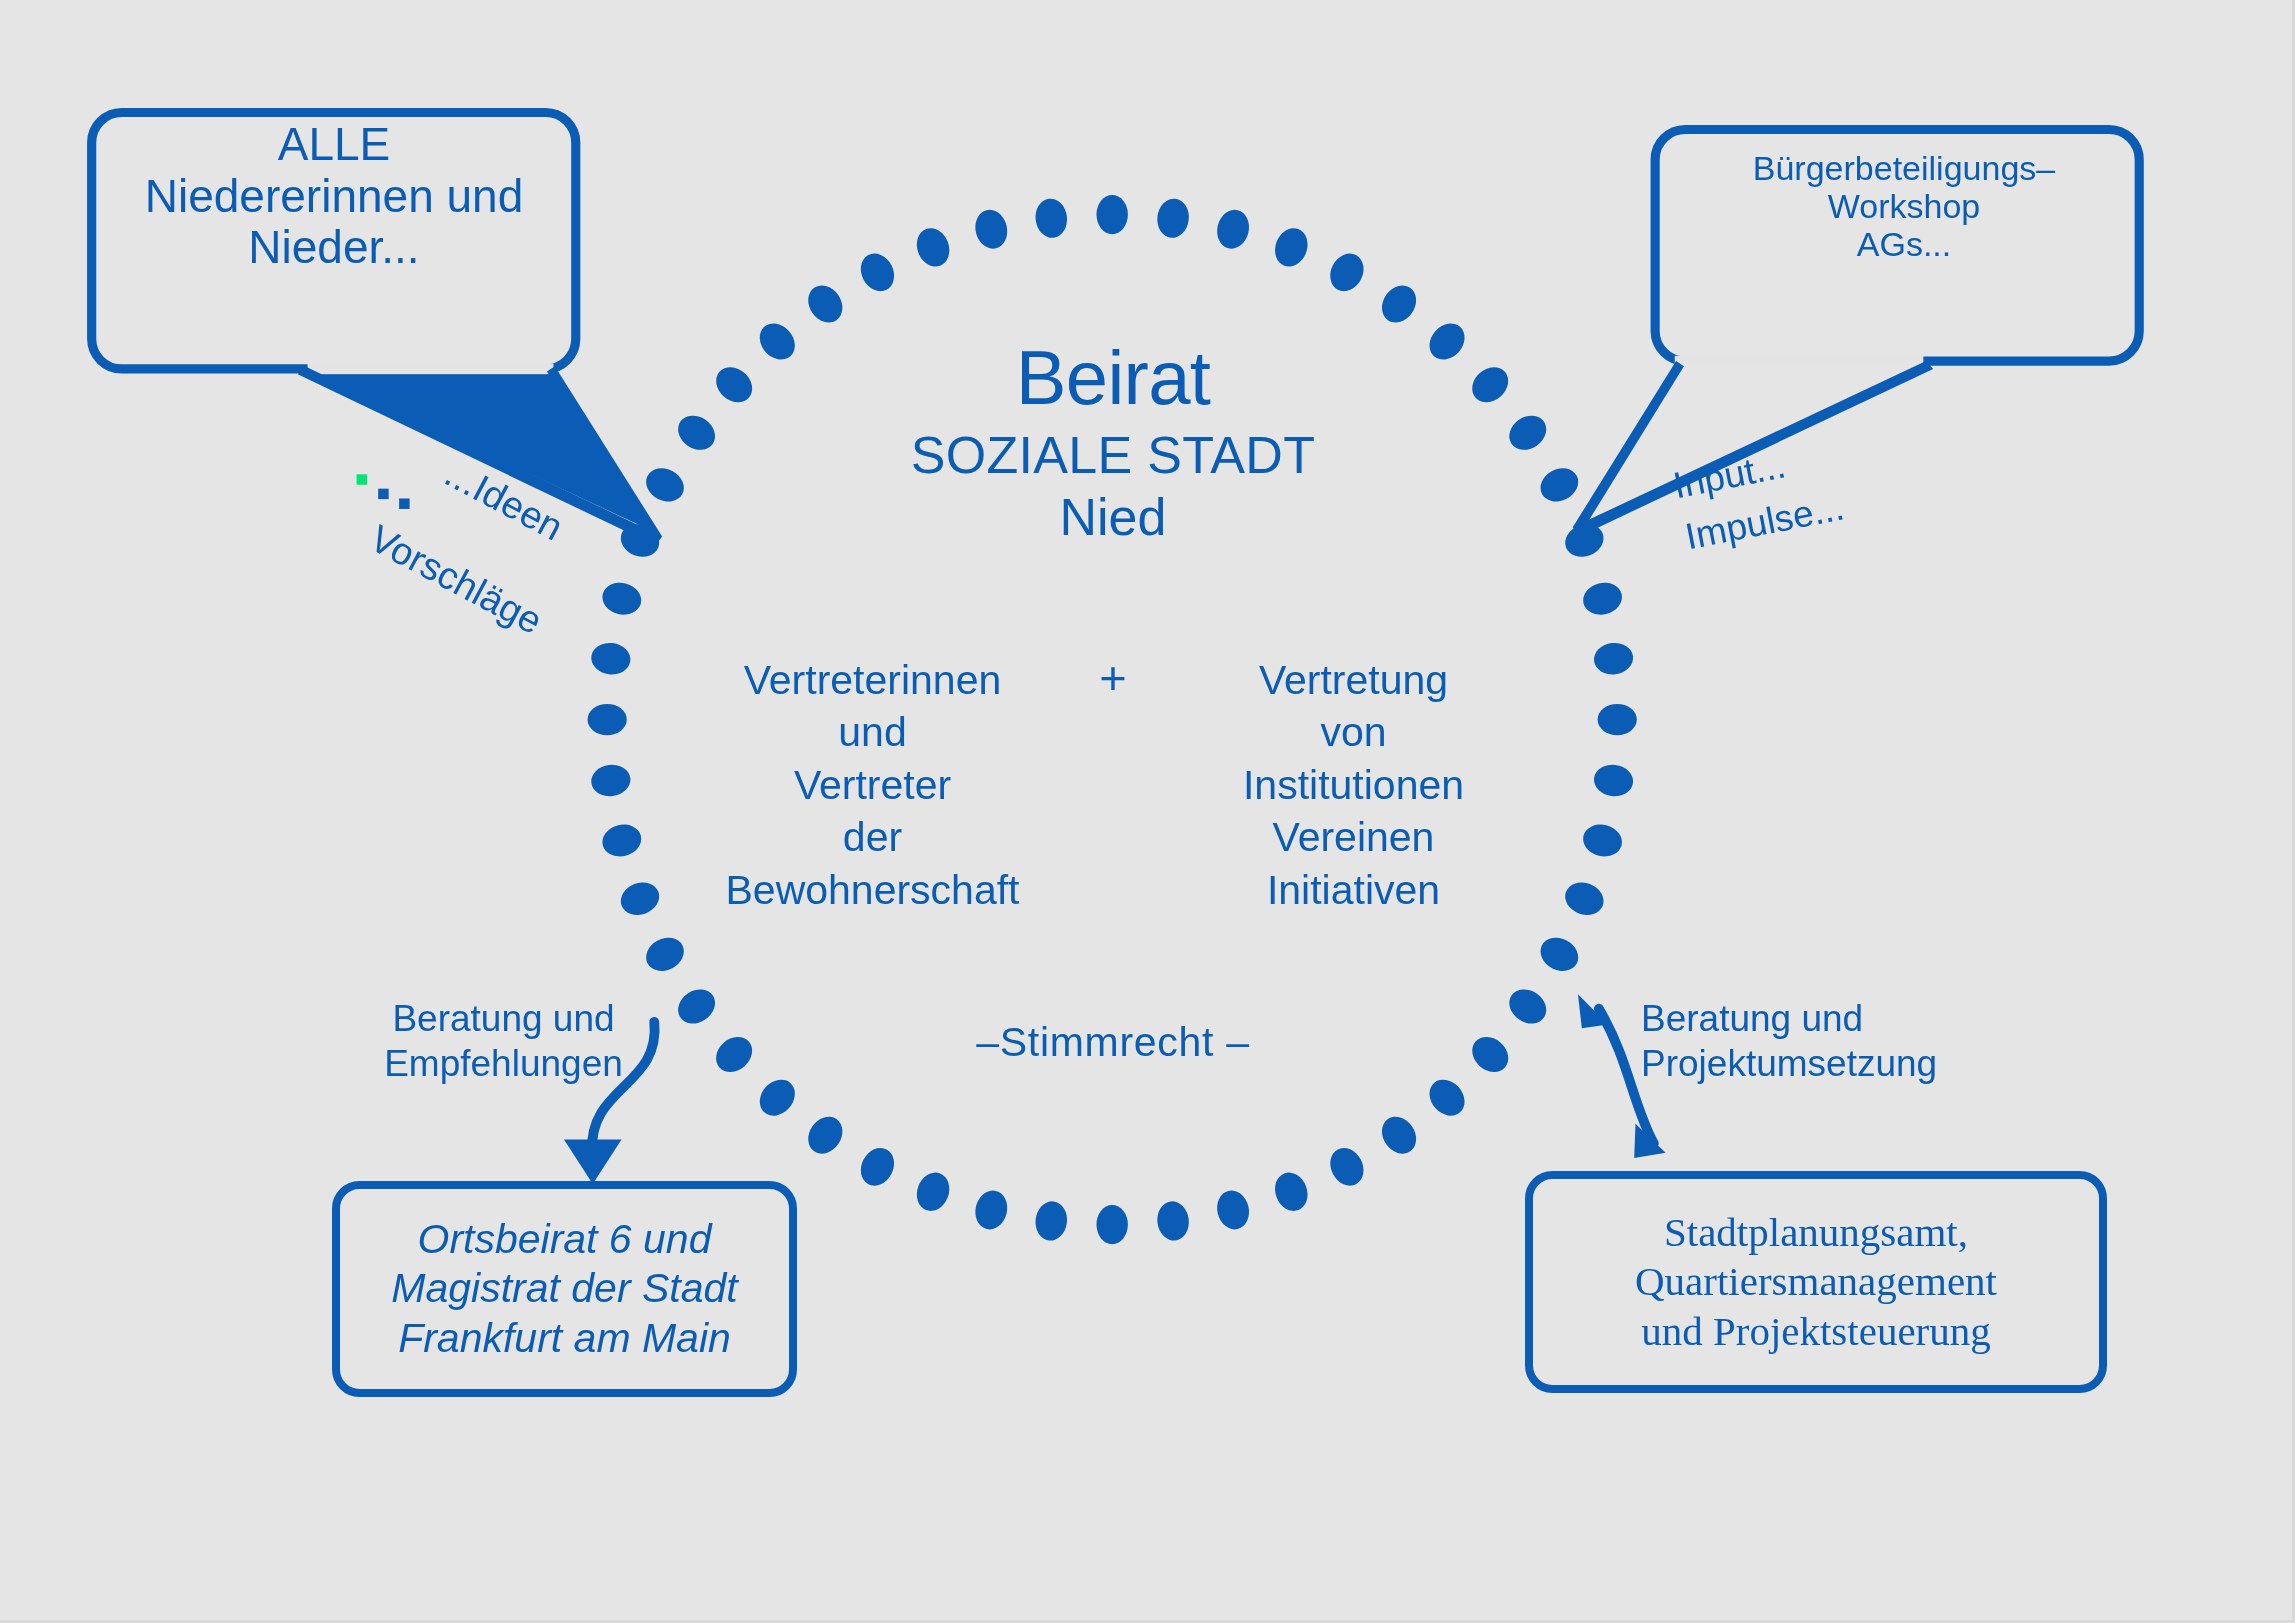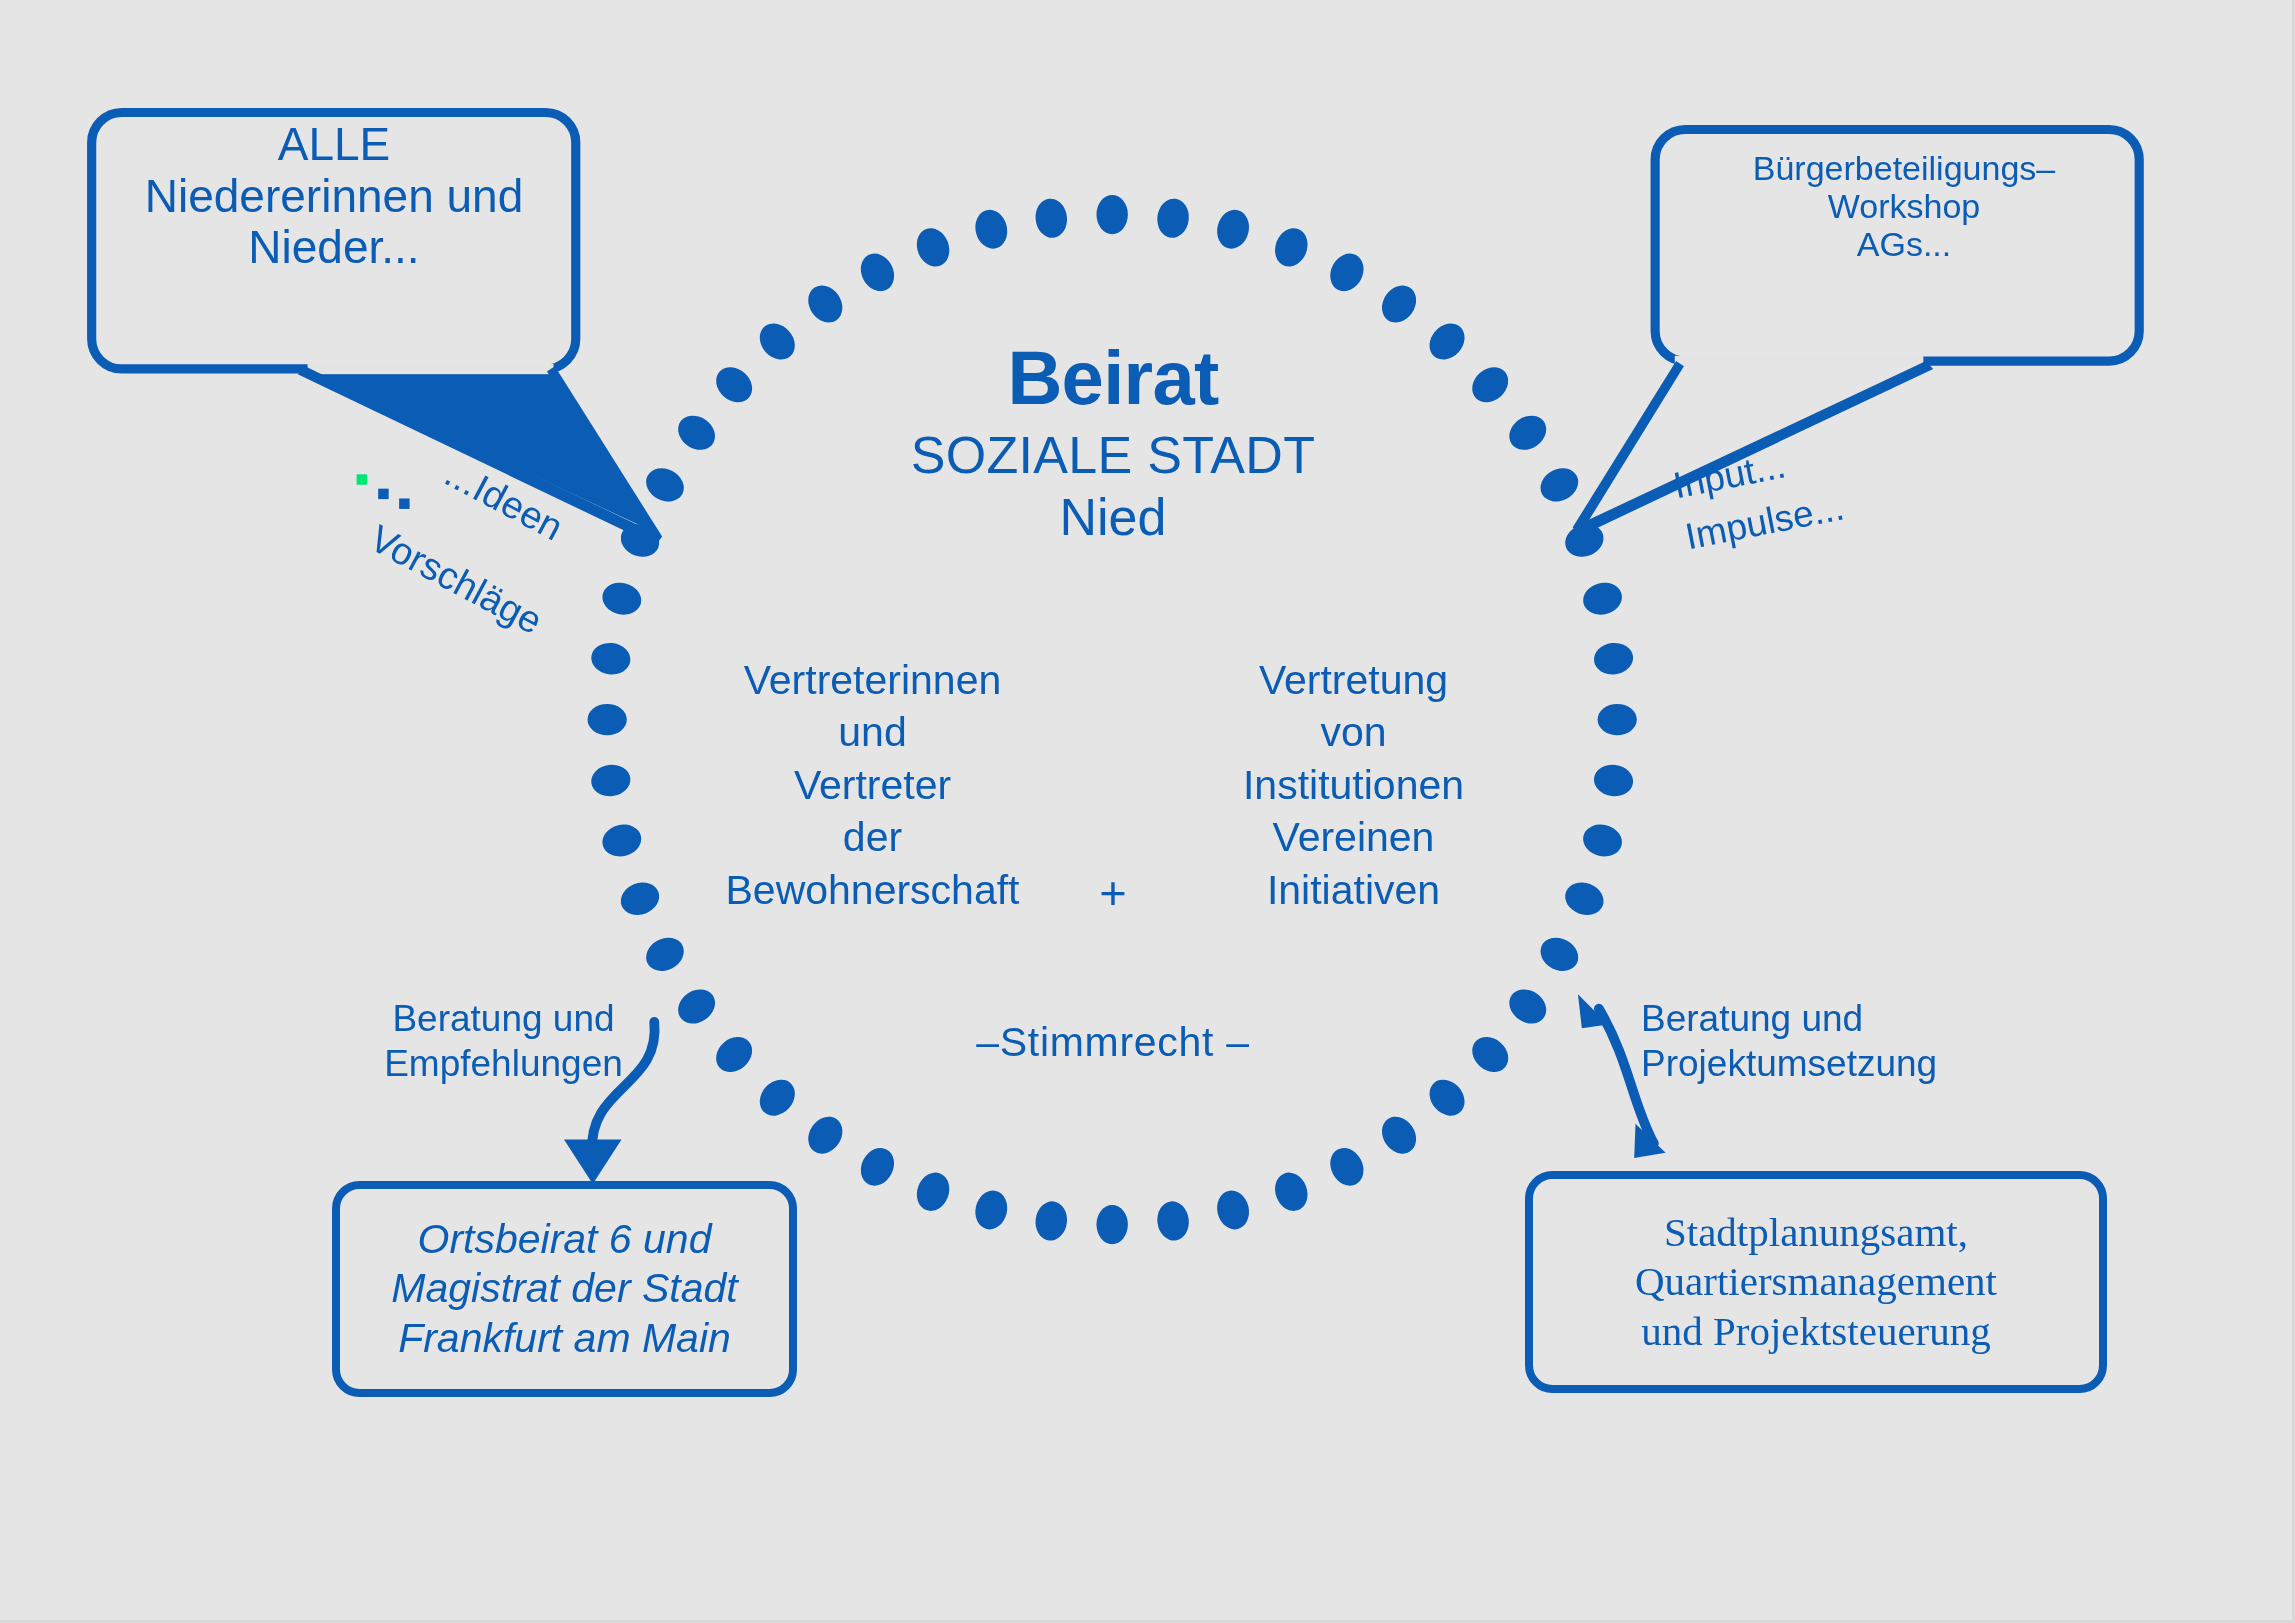--- a/index.html
+++ b/index.html
@@ -33,27 +33,27 @@
   #bubble-right-text{
     left:1675px;top:149px;width:458px;
     font-size:34px;
   }
 
   
   #core{
     position:absolute;left:681px;top:340px;width:864px;
     text-align:center;color:#0b5cb4;
   }
-  #core-title{font-size:76px;font-weight:700;line-height:1.0;letter-spacing:-0.7px;}
+  #core-title{font-size:76px;font-weight:400;line-height:1.0;letter-spacing:-0.7px;}
   #core-sub1{font-size:52px;line-height:1.18;margin-top:9.2px;letter-spacing:0.3px;}
   #core-sub2{font-size:52px;line-height:1.18;}
 
   #columns{
     position:absolute;left:681px;top:654px;width:864px;
-    display:flex;align-items:flex-end;justify-content:center;gap:0;
+    display:flex;align-items:flex-start;justify-content:center;gap:0;
     color:#0b5cb4;
   }
   .col{flex:1;text-align:center;font-size:41px;line-height:1.28;white-space:pre-line;}
   #plus{width:98px;text-align:center;font-size:47px;line-height:1;}
 
   #stimmrecht{
     position:absolute;left:681px;top:1019px;width:864px;
     text-align:center;color:#0b5cb4;font-size:41px;letter-spacing:0.7px;
   }
 

